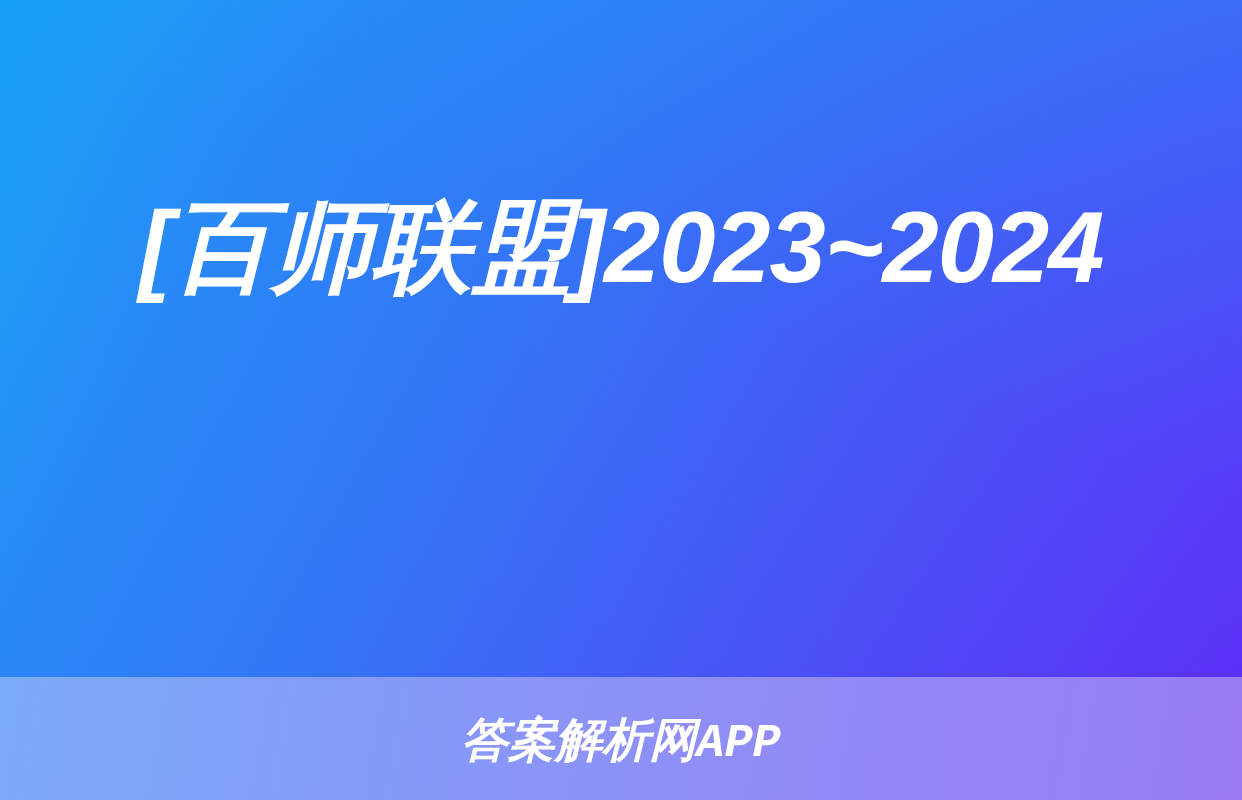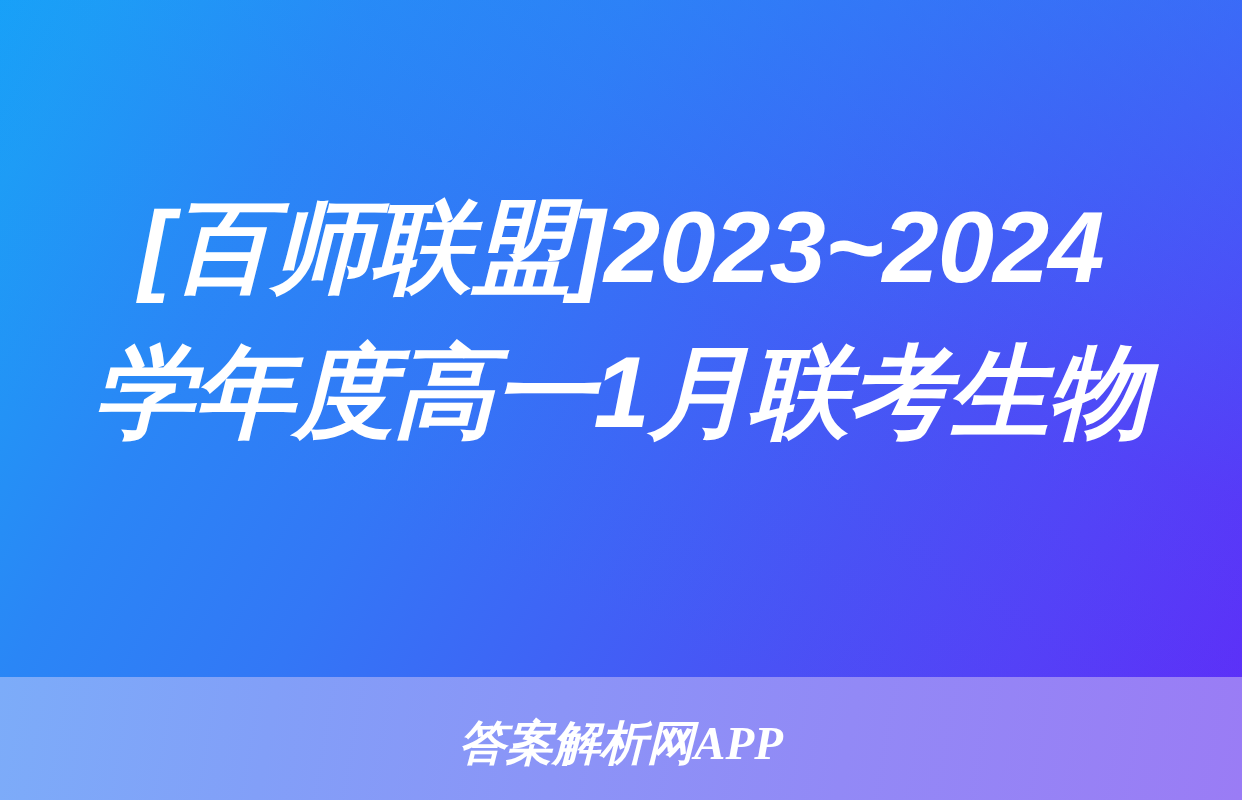--- a/index.html
+++ b/index.html
@@ -83,39 +83,38 @@
         #829ff8 22%,
         #8b94f7 45%,
         #9289f6 68%,
         #9a7cf5 100%);
     display: flex;
     align-items: center;
     justify-content: center;
   }
   .footer-text {
     color: #ffffff;
-    font-family: Liberation Serif, serif;
+    font-family: Liberation Mono, monospace;
     font-weight: 700;
     font-style: italic;
     font-size: 47px;
     line-height: 1;
     letter-spacing: 0px;
     white-space: nowrap;
     margin-top: 10px;
   }
 </style>
 </head>
 <body>
 
 <div class="poster">
 
   <div class="poster-bg"></div>
 
   <div class="title-block">
     <span class="title-line">[百师联盟]2023~2024</span>
-    <span class="title-line">学年度高一1月联考生物</span>
   </div>
 
   <div class="footer-bar">
     <span class="footer-text">答案解析网APP</span>
   </div>
 
 </div>
 
 </body></html>

